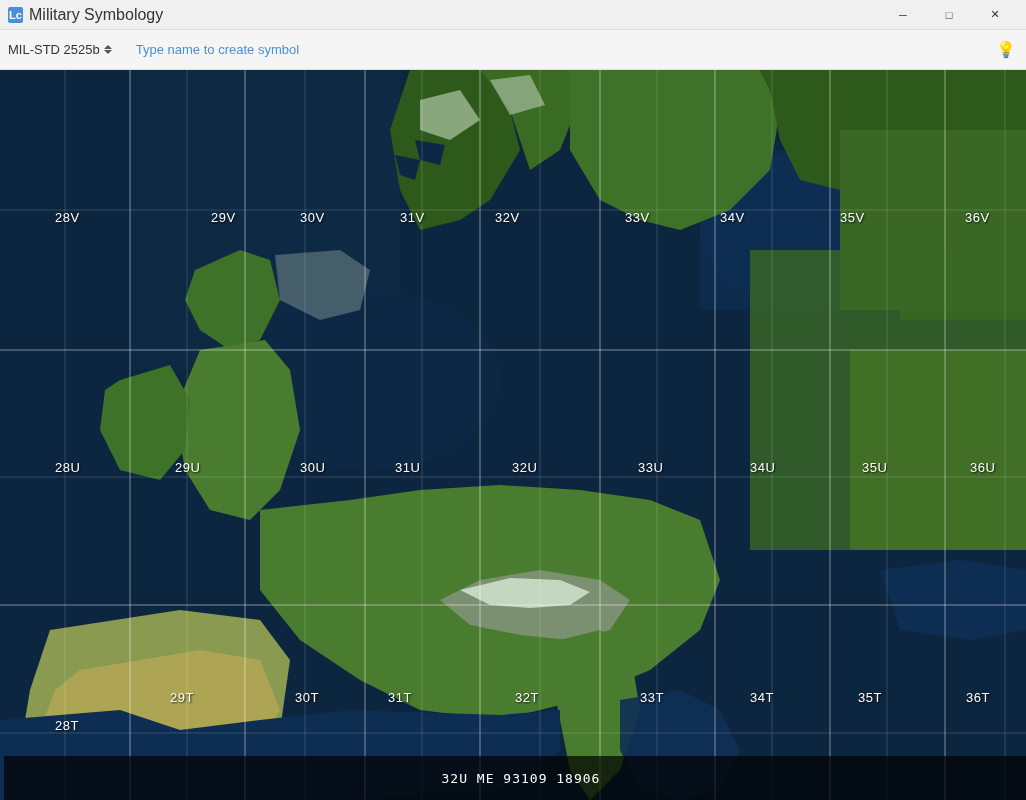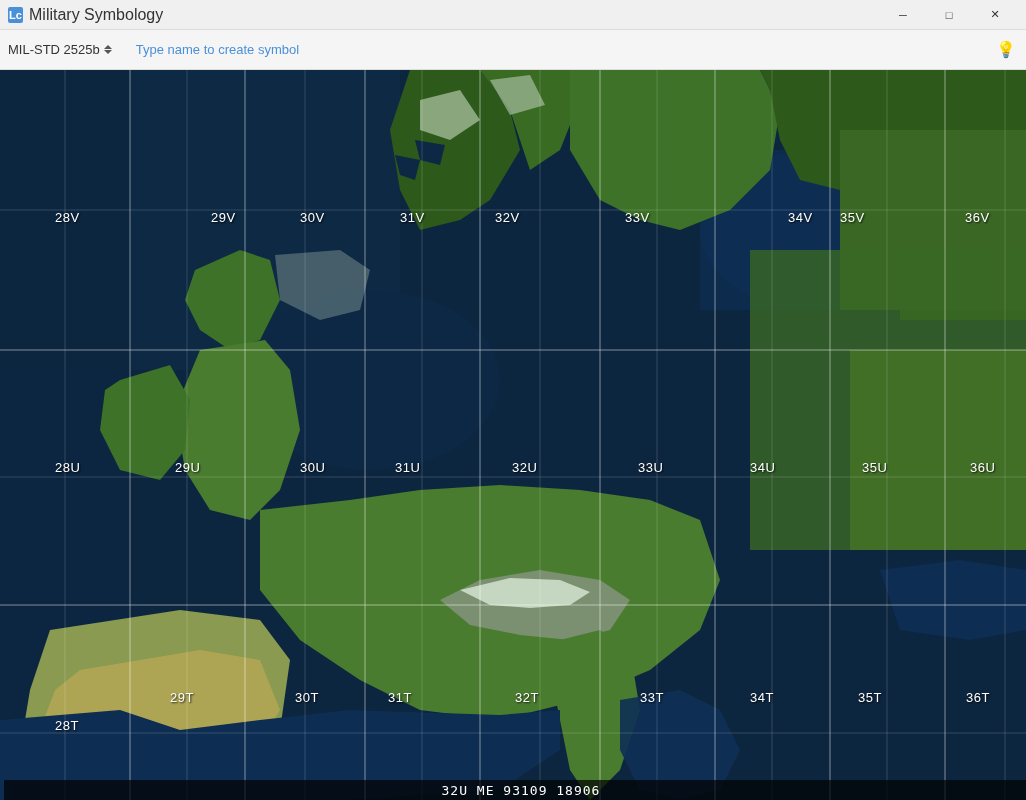--- a/index.html
+++ b/index.html
@@ -151,21 +151,21 @@
       position: absolute;
       color: white;
       font-size: 13px;
       font-weight: 500;
       text-shadow: 1px 1px 2px rgba(0,0,0,0.8);
       letter-spacing: 0.5px;
     }
 
     
     #status-bar {
-      height: 20px;
+      height: 44px;
       background: rgba(0,0,0,0.7);
       position: absolute;
       bottom: 0;
       left: 4px;
       right: 0;
       display: flex;
       align-items: center;
       justify-content: center;
       padding-left: 12px;
     }
@@ -297,21 +297,21 @@
     <line x1="1005" y1="0" x2="1005" y2="730" stroke="white" stroke-width="0.4" opacity="0.4"></line>
   </svg>
 
   <div id="grid-overlay">
   <div class="grid-label" style="left: 55px; top: 140px;">28V</div>
       <div class="grid-label" style="left: 175px; top: 140px; margin-left: 36px;">29V</div>
       <div class="grid-label" style="left: 300px; top: 140px;">30V</div>
       <div class="grid-label" style="left: 380px; top: 140px; margin-left: 20px;">31V</div>
       <div class="grid-label" style="left: 495px; top: 140px;">32V</div>
       <div class="grid-label" style="left: 625px; top: 140px;">33V</div>
-      <div class="grid-label" style="left: 788px; top: 140px;">34V</div>
+      <div class="grid-label" style="left: 720px; top: 140px;">34V</div>
       <div class="grid-label" style="left: 840px; top: 140px;">35V</div>
       <div class="grid-label" style="left: 965px; top: 140px;">36V</div>
       <div class="grid-label" style="left: 55px; top: 390px;">28U</div>
       <div class="grid-label" style="left: 175px; top: 390px;">29U</div>
       <div class="grid-label" style="left: 300px; top: 390px;">30U</div>
       <div class="grid-label" style="left: 395px; top: 390px;">31U</div>
       <div class="grid-label" style="left: 512px; top: 390px;">32U</div>
       <div class="grid-label" style="left: 638px; top: 390px;">33U</div>
       <div class="grid-label" style="left: 750px; top: 390px;">34U</div>
       <div class="grid-label" style="left: 862px; top: 390px;">35U</div>

